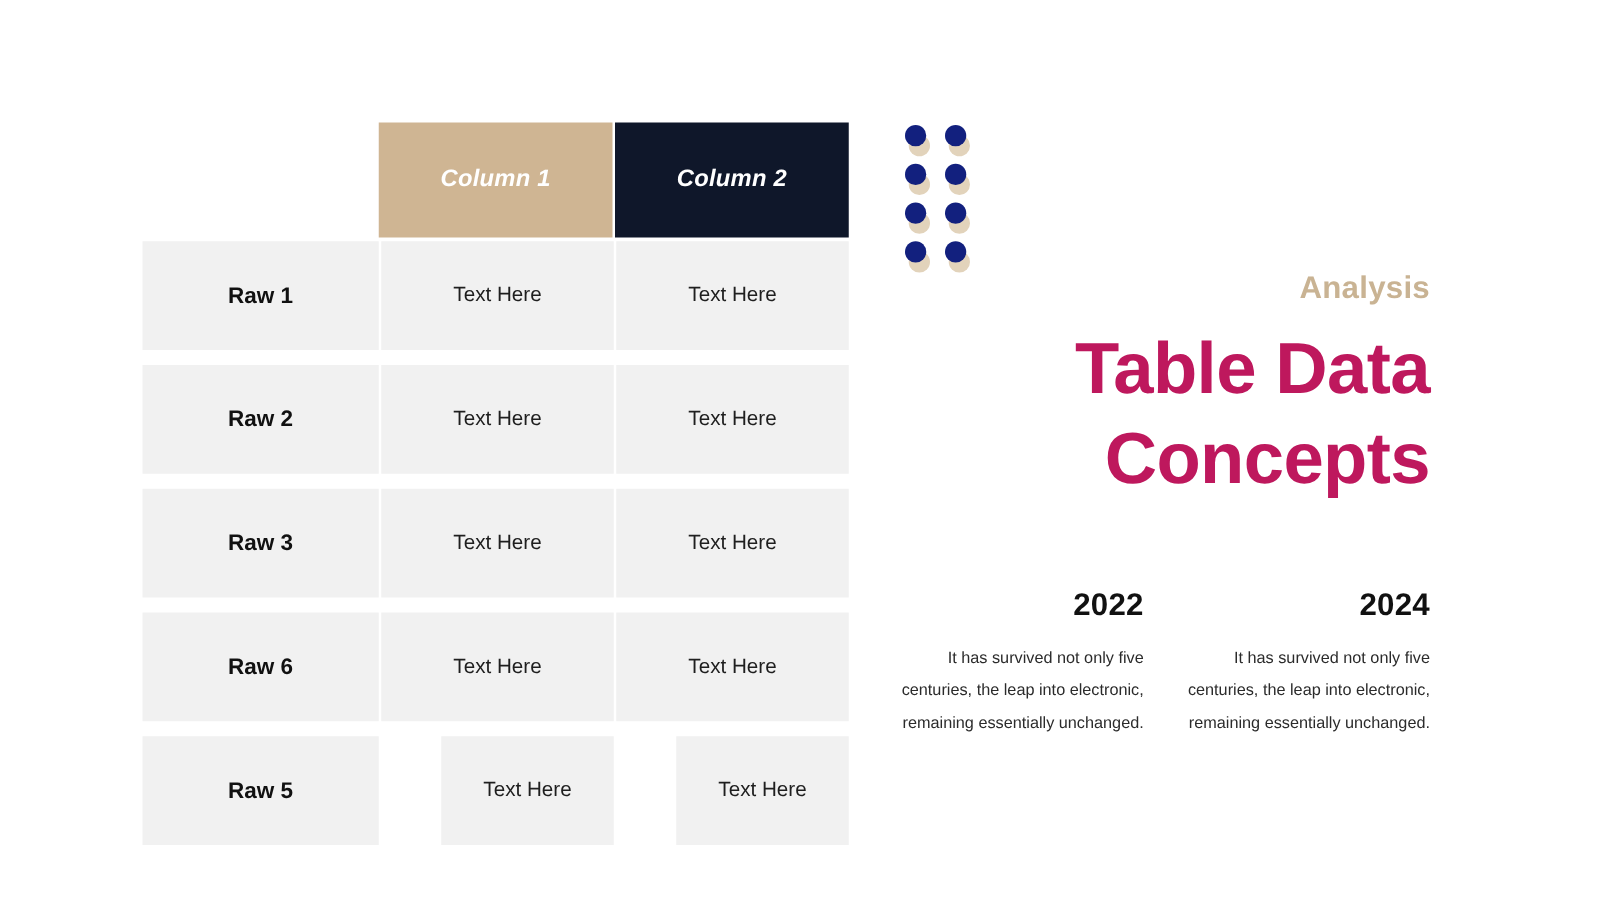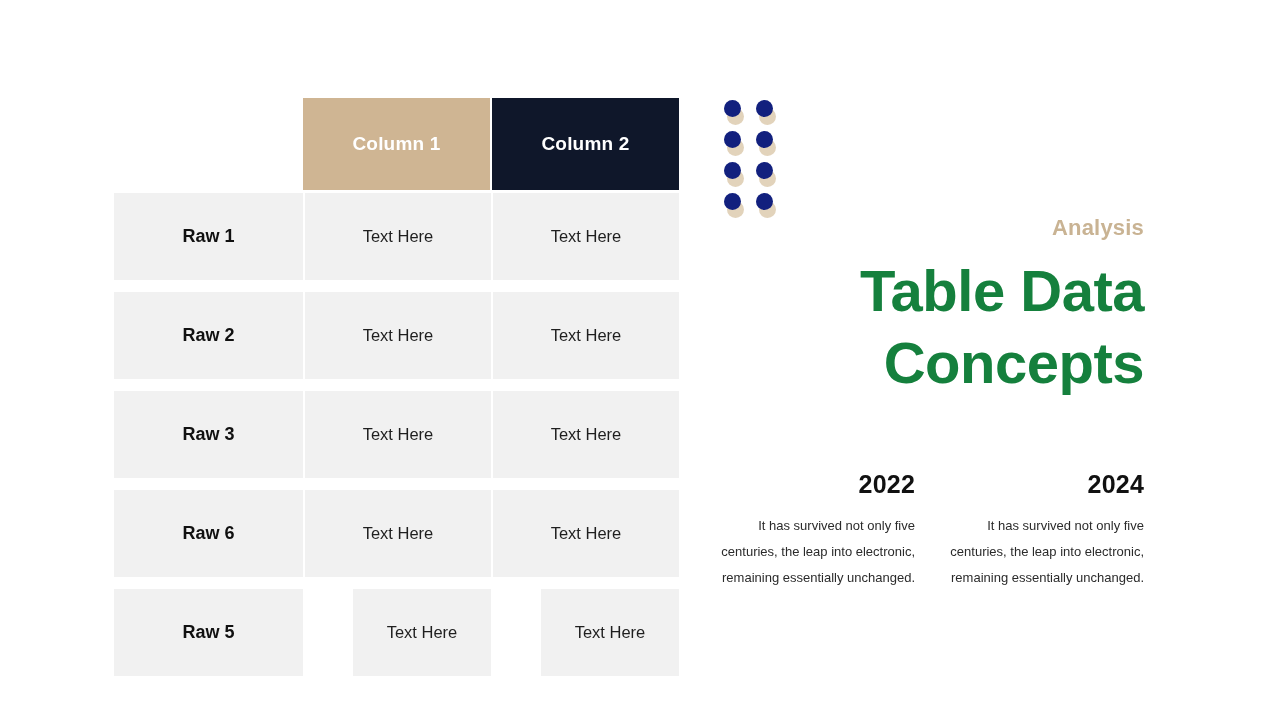--- a/index.html
+++ b/index.html
@@ -19,20 +19,21 @@
   #table-block {
     position: absolute;
     left: 114px;
     top: 98px;
     width: 565px;
   }
 
   .table-header-row {
     display: flex;
     height: 92px;
+    font-style: italic;
   }
   .header-spacer {
     width: 189px;
     background: #ffffff;
   }
   .header-cell {
     flex: 1;
     display: flex;
     align-items: center;
     justify-content: center;
@@ -97,31 +98,31 @@
 
   
   #right-panel {
     position: absolute;
     left: 700px;
     top: 215px;
     width: 444px;
     text-align: right;
   }
   #eyebrow {
-    font-size: 22px;
+    font-size: 25px;
     font-weight: bold;
     color: #c9b393;
     letter-spacing: 0.2px;
     line-height: 1.2;
   }
   #main-title {
     margin-top: 14px;
     font-size: 58px;
     font-weight: bold;
-    color: #15803d;
+    color: #be185d;
     line-height: 1.24;
     letter-spacing: -0.5px;
   }
 
   
   #year-columns {
     position: absolute;
     left: 700px;
     top: 470px;
     width: 444px;

